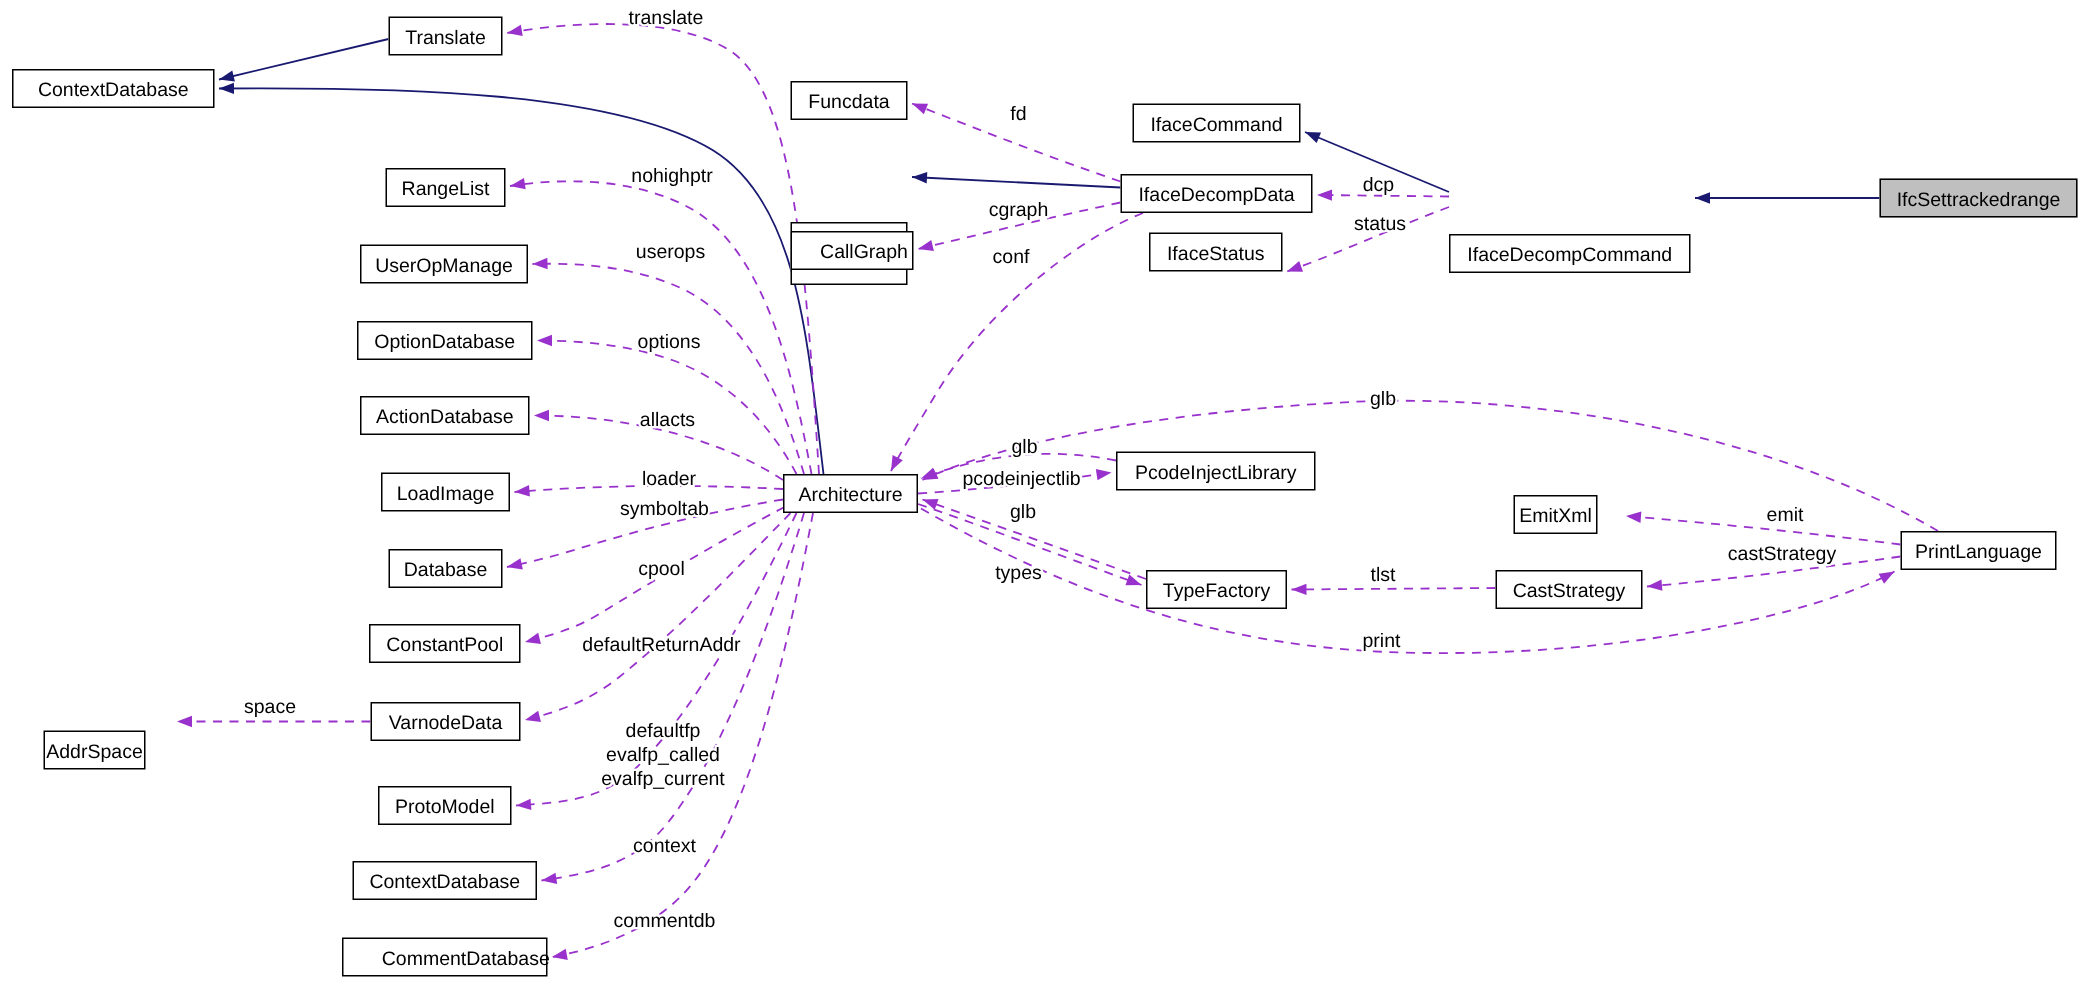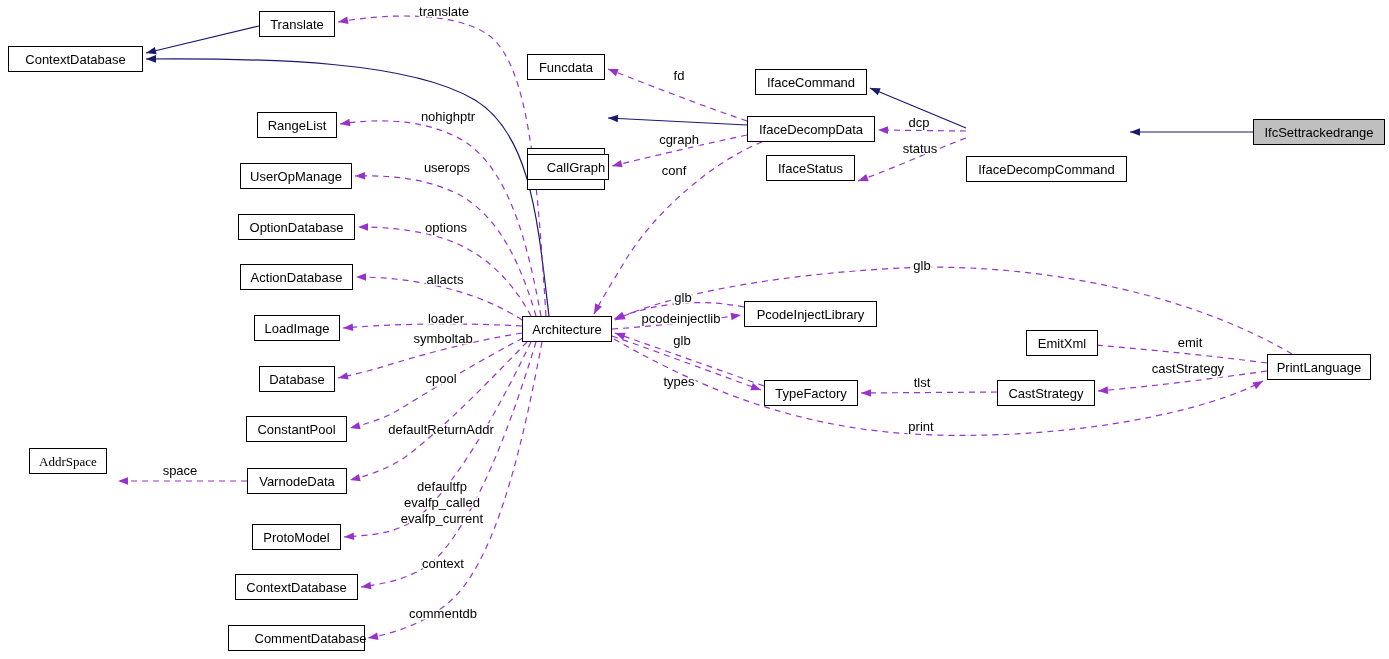--- a/index.html
+++ b/index.html
@@ -146,24 +146,24 @@
     <div class="node" style="left: 966px; top: 119px; width: 161px; height: 26px; margin-top: 37px;">IfaceDecompCommand</div>
     <div class="node highlight" style="left: 1253px; top: 119px; width: 132px; height: 26px;">IfcSettrackedrange</div>
     <div class="node" style="left: 527px; top: 154px; width: 82px; height: 26px; padding-left: 16px;">CallGraph</div>
     <div class="node" style="left: 766px; top: 155px; width: 89px; height: 26px; text-align: center;">IfaceStatus</div>
     <div class="node" style="left: 240px; top: 163px; width: 112px; height: 26px; text-align: right;">UserOpManage</div>
     <div class="node" style="left: 238px; top: 214px; width: 117px; height: 26px;">OptionDatabase</div>
     <div class="node" style="left: 240px; top: 264px; width: 113px; height: 26px;">ActionDatabase</div>
     <div class="node" style="left: 254px; top: 315px; width: 86px; height: 26px;">LoadImage</div>
     <div class="node" style="left: 522px; top: 316px; width: 90px; height: 26px;">Architecture</div>
     <div class="node" style="left: 744px; top: 301px; width: 133px; height: 26px;">PcodeInjectLibrary</div>
-    <div class="node" style="left: 1009px; top: 330px; width: 72px; height: 26px; margin-left: 17px;">EmitXml</div>
+    <div class="node" style="left: 1009px; top: 330px; width: 56px; height: 26px;">EmitXml</div>
     <div class="node" style="left: 1267px; top: 354px; width: 104px; height: 26px;">PrintLanguage</div>
     <div class="node" style="left: 259px; top: 366px; width: 76px; height: 26px;">Database</div>
     <div class="node" style="left: 764px; top: 380px; width: 94px; height: 26px;">TypeFactory</div>
     <div class="node" style="left: 997px; top: 380px; width: 98px; height: 26px;">CastStrategy</div>
     <div class="node" style="left: 246px; top: 416px; width: 101px; height: 26px;">ConstantPool</div>
-    <div class="node" style="left: 29px; top: 448px; width: 78px; height: 26px; font-family: Liberation Serif, serif;">AddrSpace</div>
+    <div class="node" style="left: 29px; top: 487px; width: 68px; height: 26px;">AddrSpace</div>
     <div class="node" style="left: 247px; top: 468px; width: 100px; height: 26px;">VarnodeData</div>
     <div class="node" style="left: 252px; top: 524px; width: 89px; height: 26px;">ProtoModel</div>
     <div class="node" style="left: 235px; top: 574px; width: 123px; height: 26px;">ContextDatabase</div>
     <div class="node" style="left: 228px; top: 625px; width: 137px; height: 26px; padding-left: 28px;">CommentDatabase</div>
   </div>
 
 </body></html>

